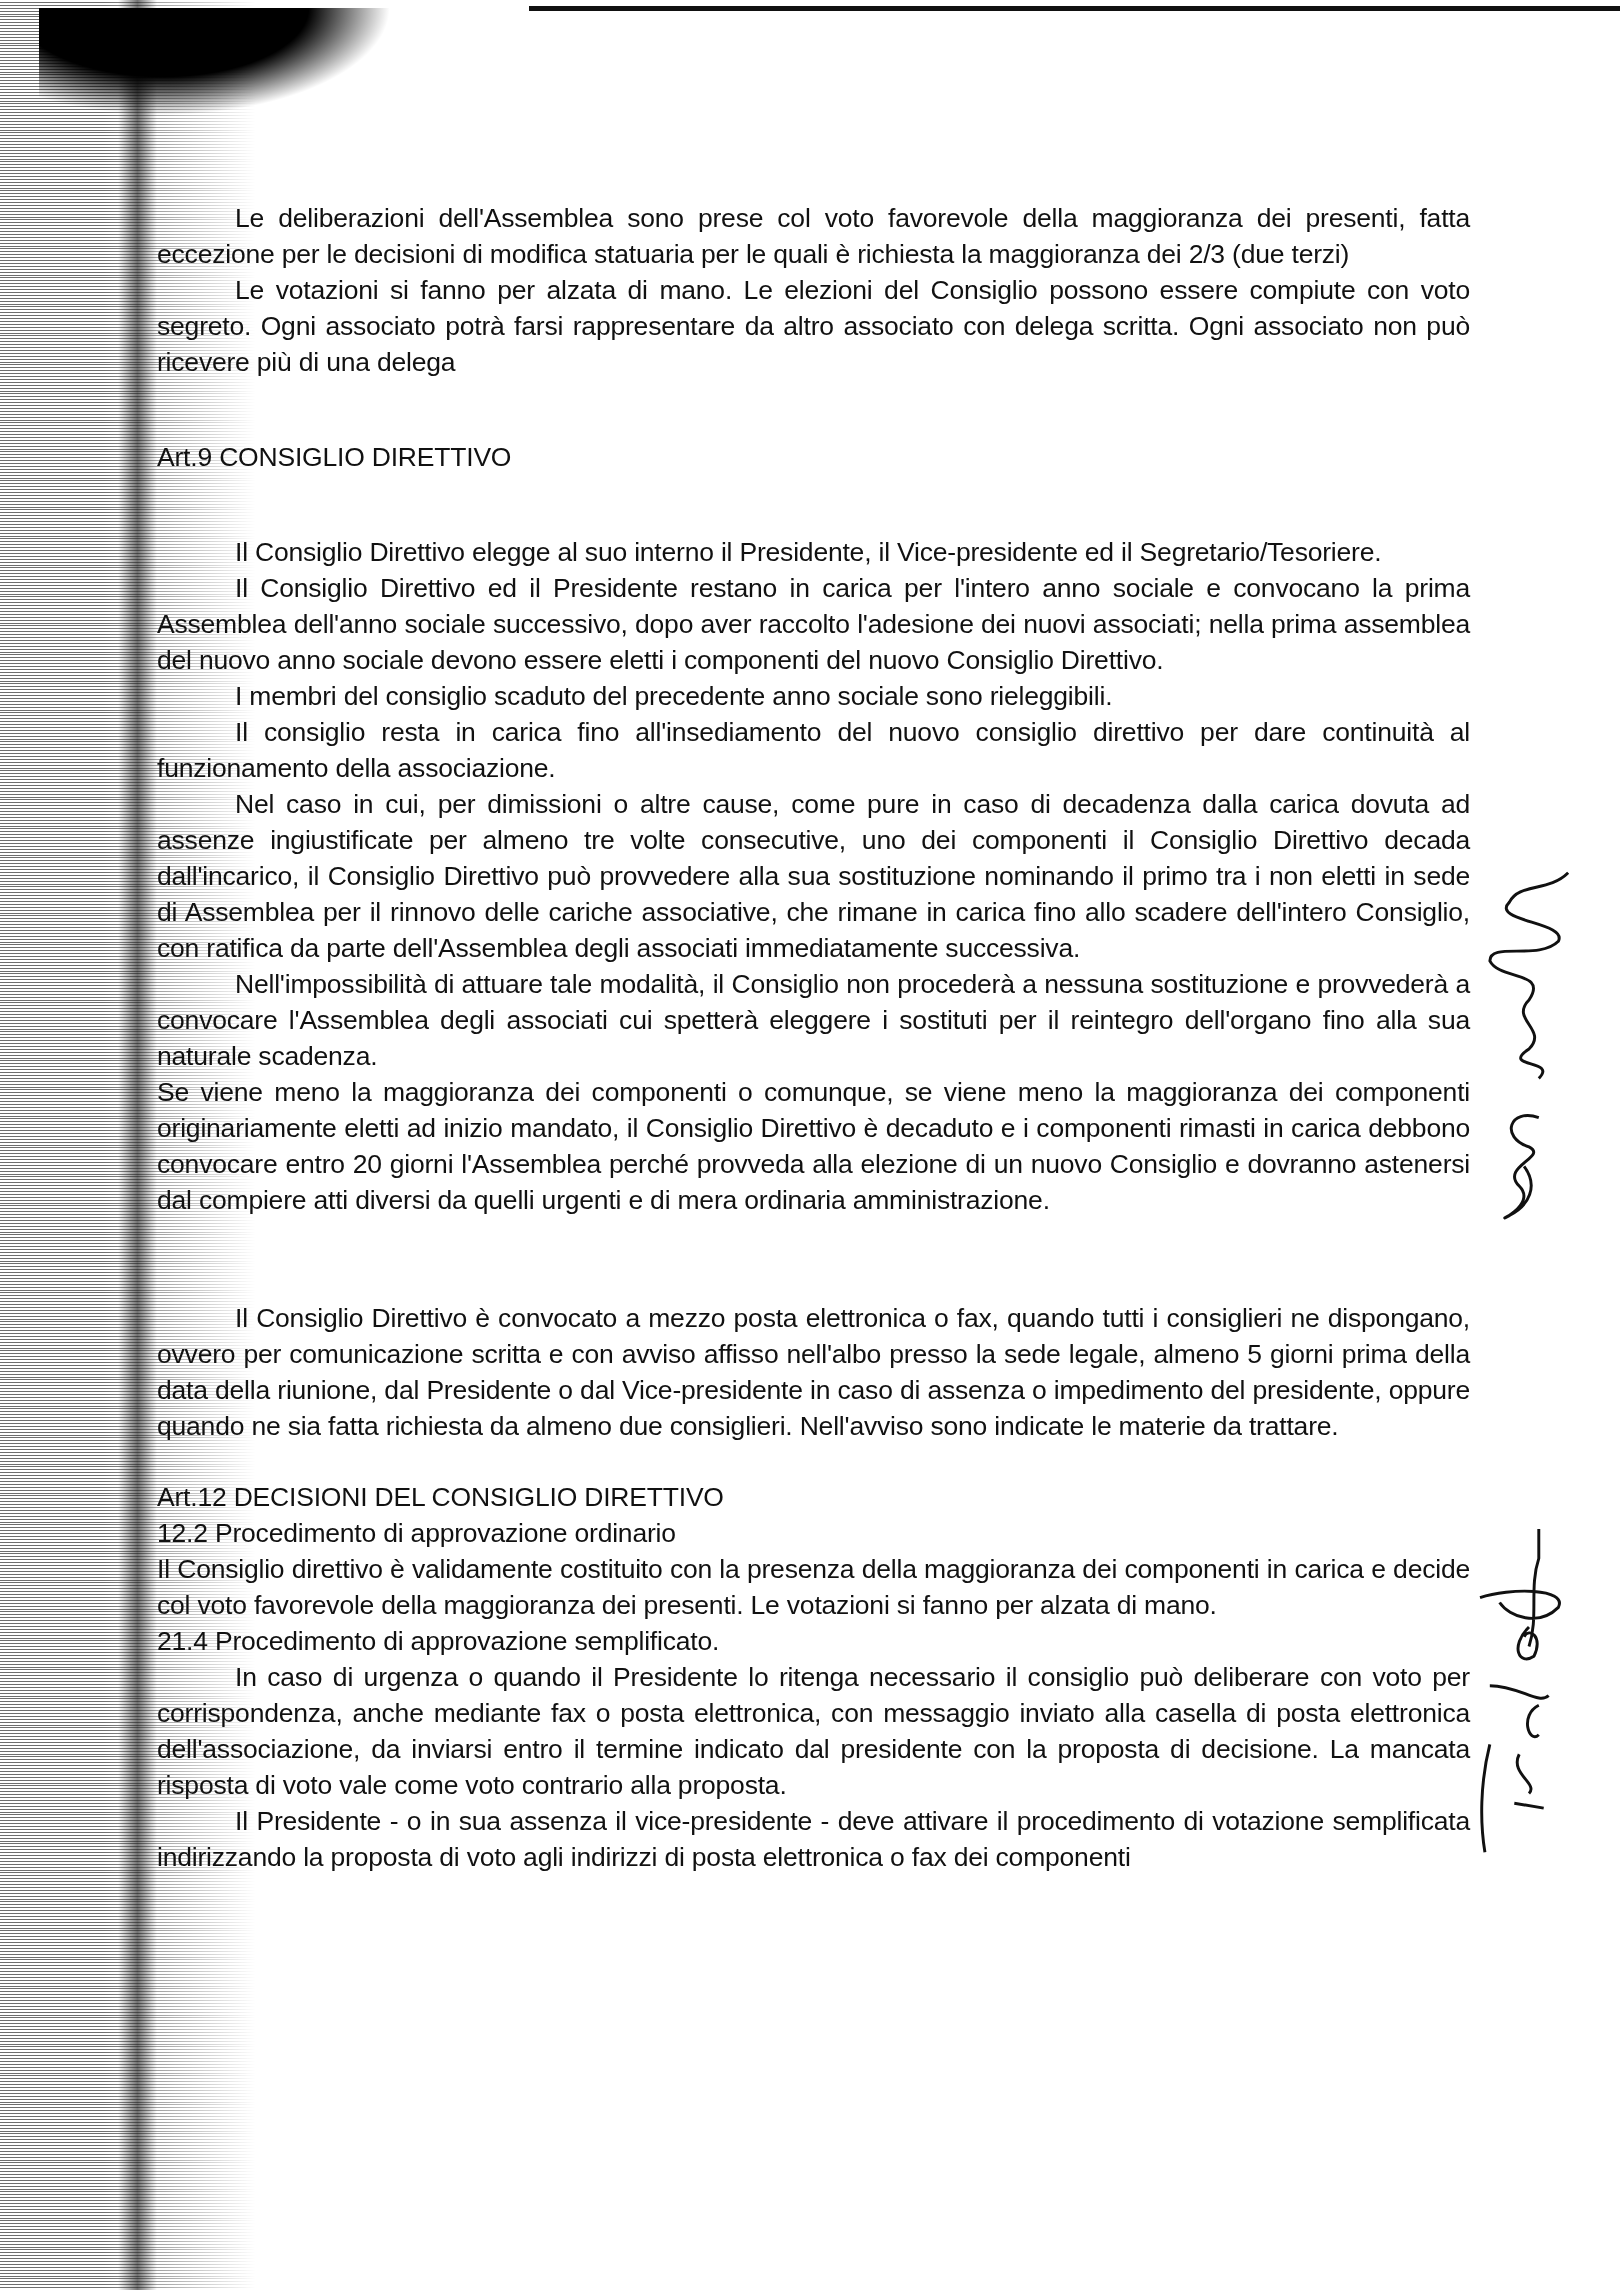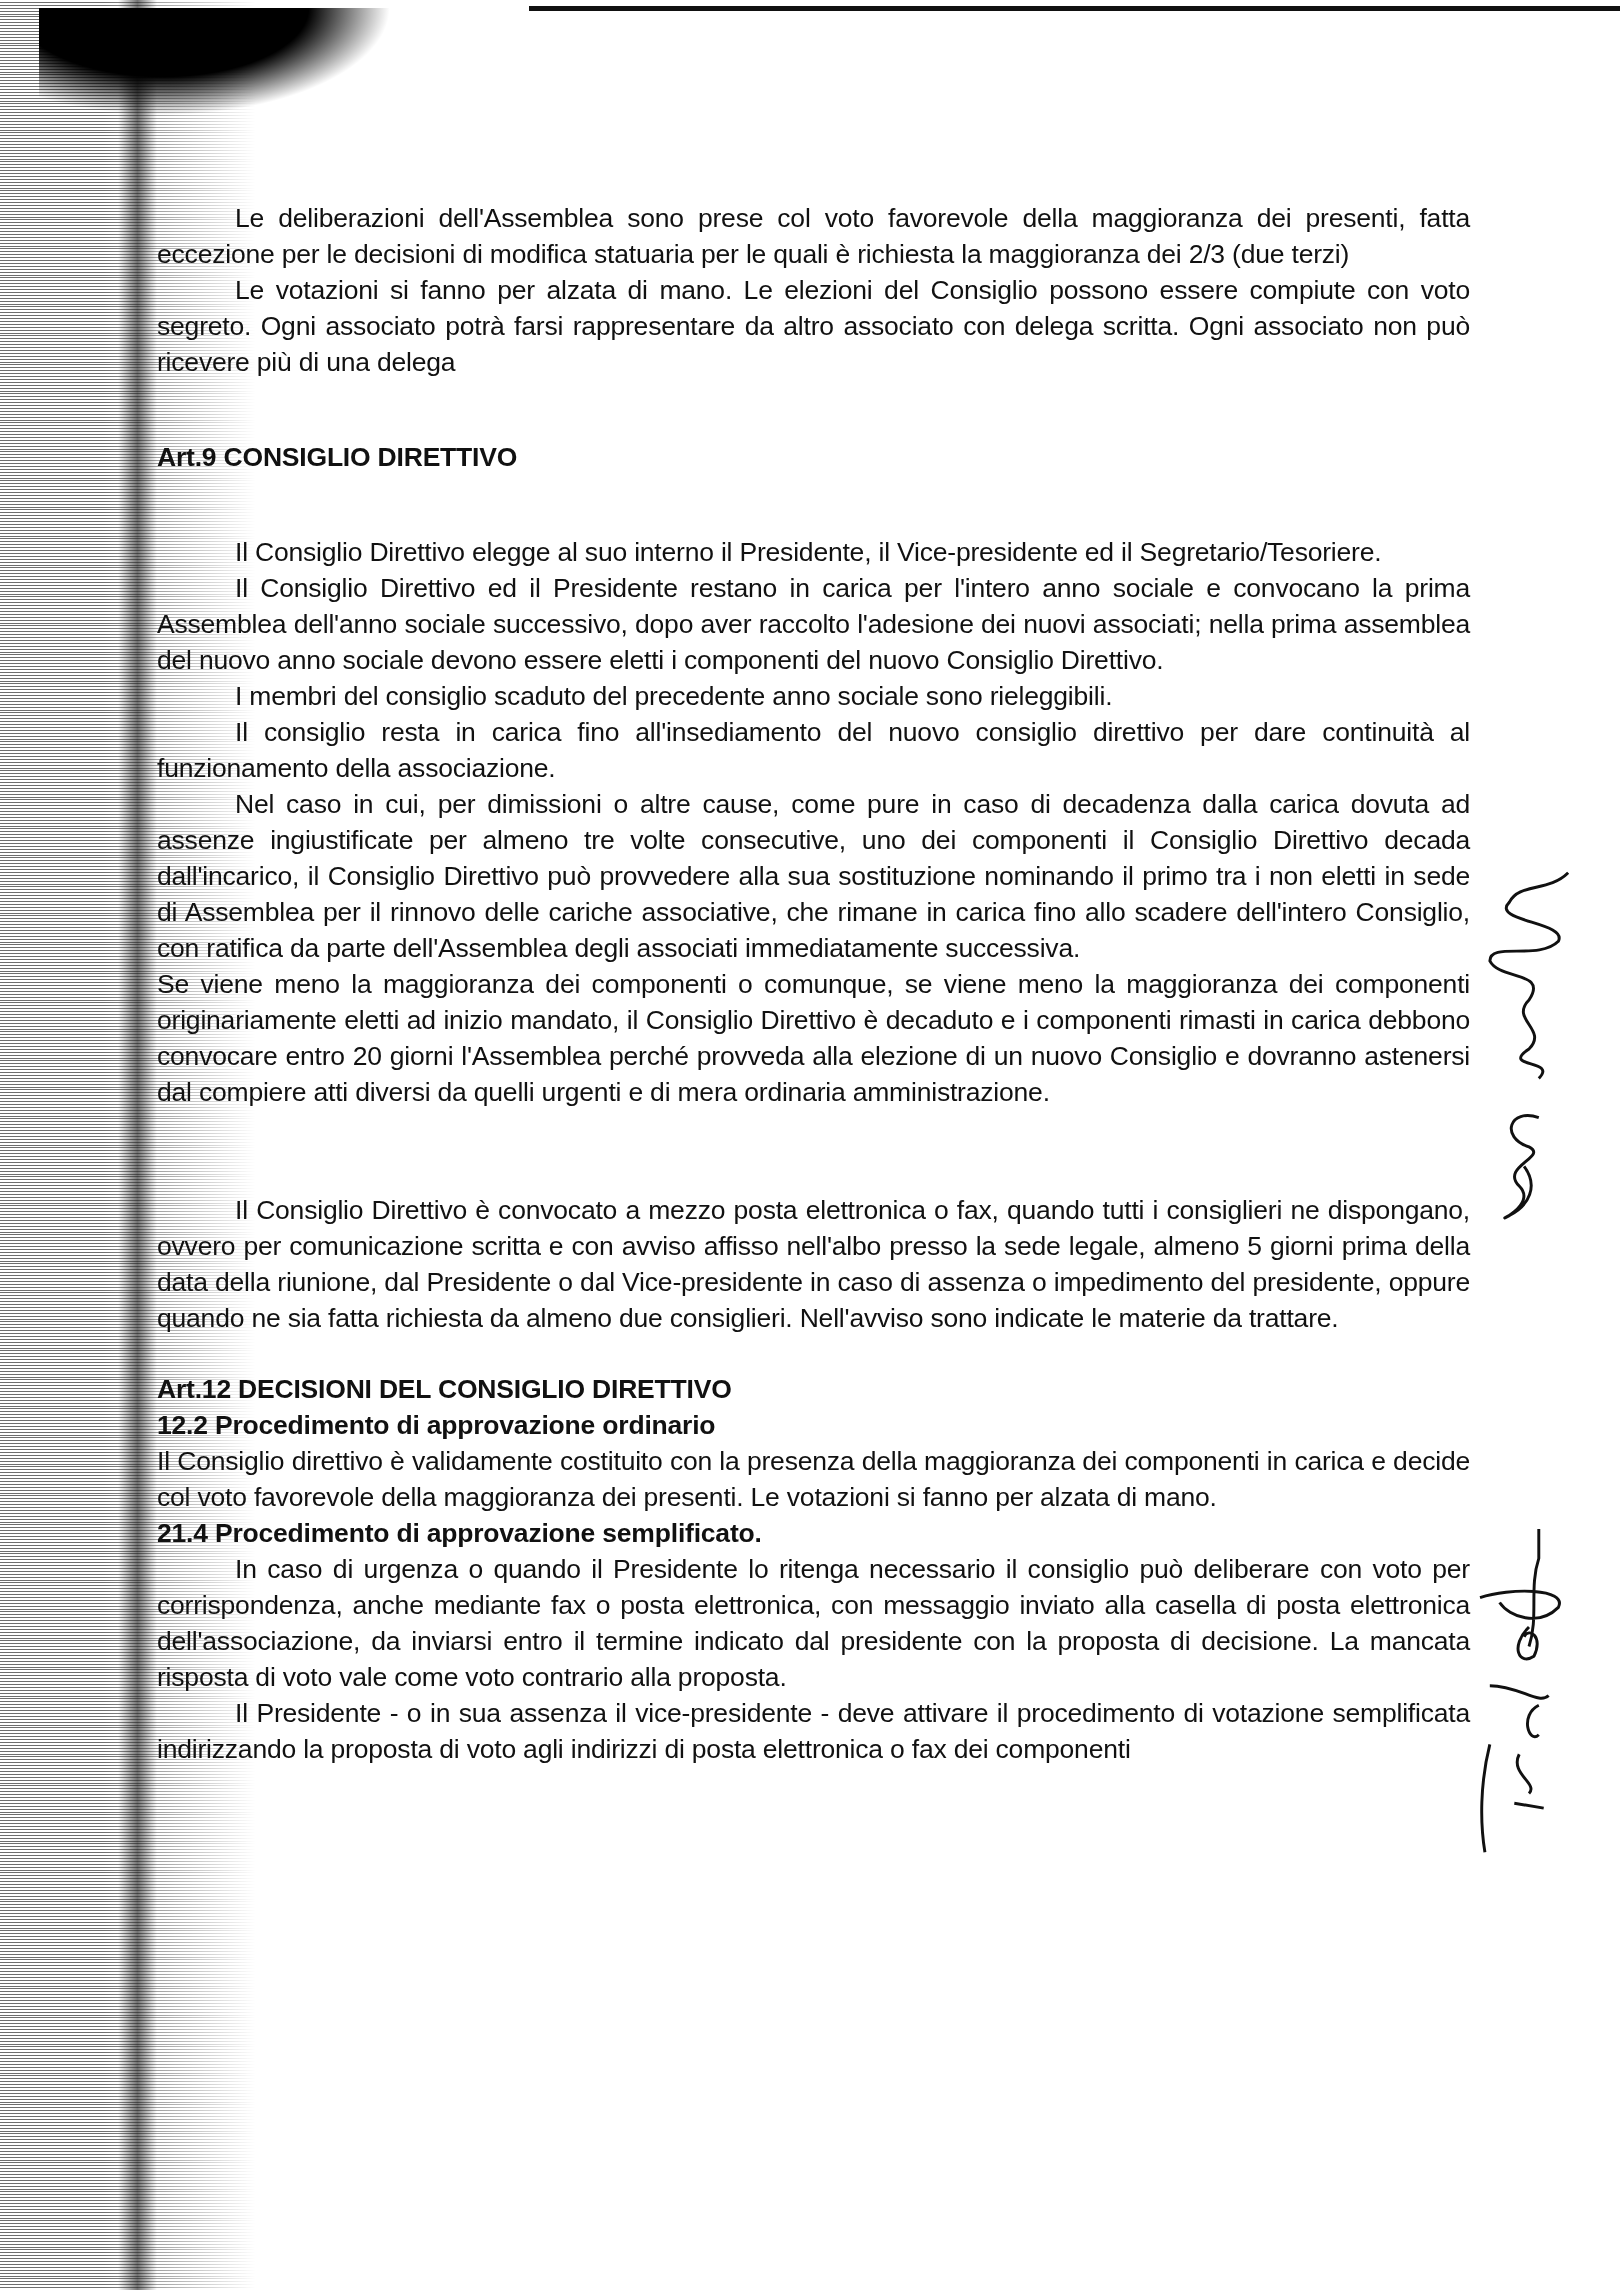--- a/index.html
+++ b/index.html
@@ -23,21 +23,21 @@
   .gutter-top {
     position: absolute; left: 39px; top: 7.8px; width: 353px; height: 108px;
     background: radial-gradient(ellipse at 35% 0%, #000 0 45%, rgba(0,0,0,0) 70%);
   }
   .page {
     position: absolute; left: 157px; top: 200px; width: 1313px;
     font-size: 26.5px; line-height: 36px; letter-spacing: -0.2px;
   }
   .p { text-align: justify; margin: 0; }
   .indent { text-indent: 78px; }
-  .heading { font-weight: bold; margin: 0; }
+  .heading { font-weight: normal; margin: 0; }
   .gap1 { height: 35px; }
   .gap2 { height: 59px; }
   .sig { position: absolute; }
   .sig svg { overflow: visible; }
 </style>
 </head>
 <body>
 
 <div class="gutter"></div>
 <div class="gutter-shadow"></div>
@@ -50,20 +50,21 @@
 
   <div class="gap2"></div>
   <p class="heading">Art.9 CONSIGLIO DIRETTIVO</p>
 
   <div class="gap2"></div>
   <p class="p indent">Il Consiglio Direttivo elegge al suo interno il Presidente, il Vice-presidente ed il Segretario/Tesoriere.</p>
   <p class="p indent">Il Consiglio Direttivo ed il Presidente restano in carica per l'intero anno sociale e convocano la prima Assemblea dell'anno sociale successivo, dopo aver raccolto l'adesione dei nuovi associati; nella prima assemblea del nuovo anno sociale devono essere eletti i componenti del nuovo Consiglio Direttivo.</p>
   <p class="p indent">I membri del consiglio scaduto del precedente anno sociale sono rieleggibili.</p>
   <p class="p indent">Il consiglio resta in carica fino all'insediamento del nuovo consiglio direttivo per dare continuità al funzionamento della associazione.</p>
   <p class="p indent">Nel caso in cui, per dimissioni o altre cause, come pure in caso di decadenza dalla carica dovuta ad assenze ingiustificate per almeno tre volte consecutive, uno dei componenti il Consiglio Direttivo decada dall'incarico, il Consiglio Direttivo può provvedere alla sua sostituzione nominando il primo tra i non eletti in sede di Assemblea per il rinnovo delle cariche associative, che rimane in carica fino allo scadere dell'intero Consiglio, con ratifica da parte dell'Assemblea degli associati immediatamente successiva.</p>
+  <p class="p indent">Nell'impossibilità di attuare tale modalità, il Consiglio non procederà a nessuna sostituzione e provvederà a convocare l'Assemblea degli associati cui spetterà eleggere i sostituti per il reintegro dell'organo fino alla sua naturale scadenza.</p>
   <p class="p">Se viene meno la maggioranza dei componenti o comunque, se viene meno la maggioranza dei componenti originariamente eletti ad inizio mandato, il Consiglio Direttivo è decaduto e i componenti rimasti in carica debbono convocare entro 20 giorni l'Assemblea perché provveda alla elezione di un nuovo Consiglio e dovranno astenersi dal compiere atti diversi da quelli urgenti e di mera ordinaria amministrazione.</p>
 
   <div class="gap2" style="height:82px"></div>
   <p class="p indent">Il Consiglio Direttivo è convocato a mezzo posta elettronica o fax, quando tutti i consiglieri ne dispongano, ovvero per comunicazione scritta e con avviso affisso nell'albo presso la sede legale, almeno 5 giorni prima della data della riunione, dal Presidente o dal Vice-presidente in caso di assenza o impedimento del presidente, oppure quando ne sia fatta richiesta da almeno due consiglieri. Nell'avviso sono indicate le materie da trattare.</p>
 
   <div class="gap1"></div>
   <p class="heading">Art.12 DECISIONI DEL CONSIGLIO DIRETTIVO</p>
   <p class="heading">12.2 Procedimento di approvazione ordinario</p>
   <p class="p">Il Consiglio direttivo è validamente costituito con la presenza della maggioranza dei componenti in carica e decide col voto favorevole della maggioranza dei presenti. Le votazioni si fanno per alzata di mano.</p>
   <p class="heading">21.4 Procedimento di approvazione semplificato.</p>

